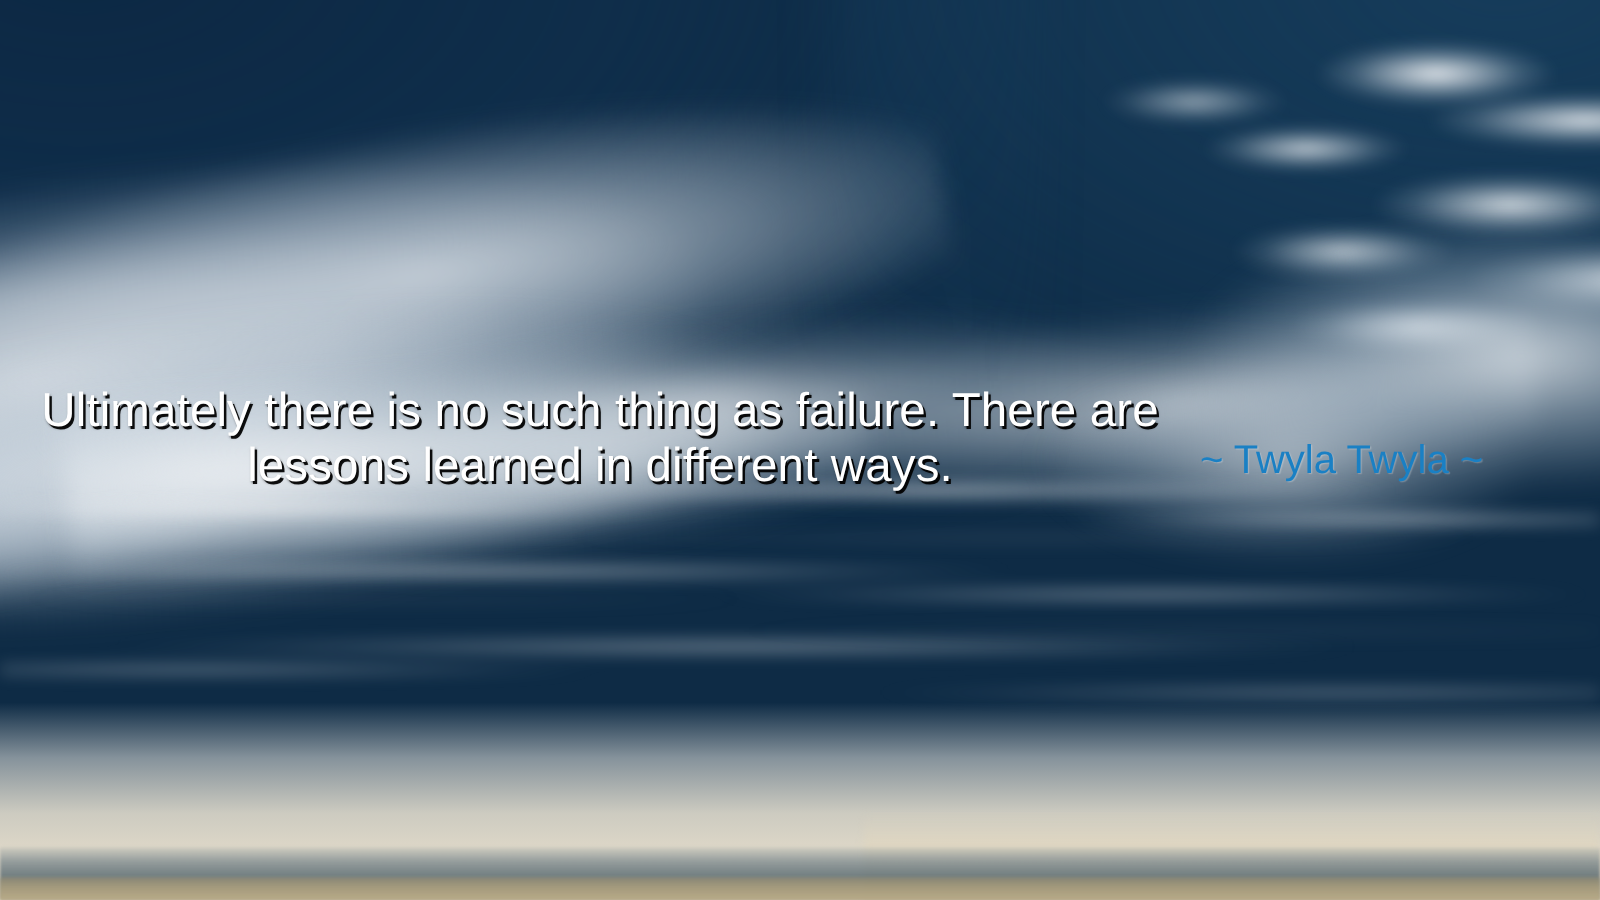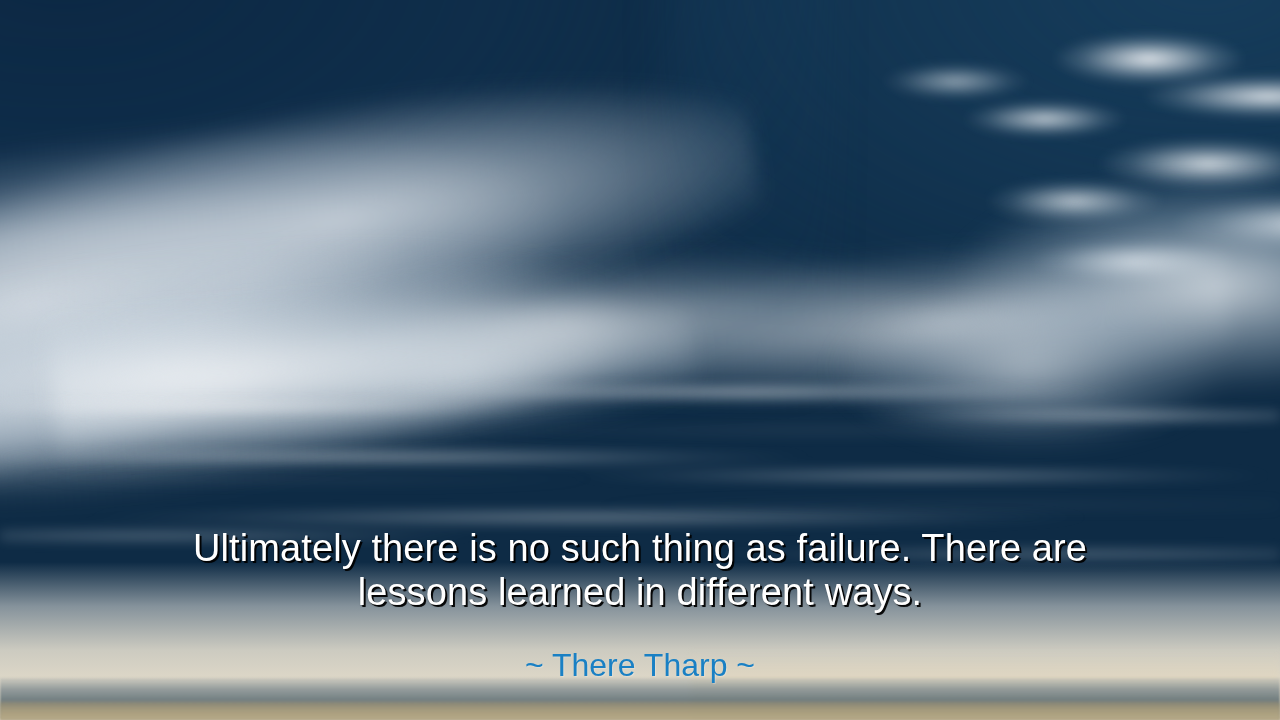--- a/index.html
+++ b/index.html
@@ -231,23 +231,23 @@
   }
 
   
   .quote-block {
     position: absolute;
     left: 0;
     top: 0;
     width: 1280px;
     height: 684px;
     display: flex;
-    flex-direction: column;
+    flex-direction: row;
     align-items: center;
-    justify-content: flex-end;
+    justify-content: flex-start;
     padding-top: 18px;
     box-sizing: border-box;
   }
 
   .quote-text {
     width: 960px;
     text-align: center;
     color: #ffffff;
     font-size: 38px;
     line-height: 44px;
@@ -286,16 +286,16 @@
   <div class="cloud-streaks"></div>
   <div class="cloud-wisps-dark"></div>
 
   <div class="horizon-haze"></div>
   <div class="land-right-warm"></div>
   <div class="land-far"></div>
   <div class="land-near"></div>
 
   <div class="quote-block">
     <p class="quote-text">Ultimately there is no such thing as failure. There are lessons learned in different ways.</p>
-    <div class="quote-author">~ There Tharp ~</div>
+    <div class="quote-author">~ Twyla Twyla ~</div>
   </div>
 
 </div>
 
 </body></html>

